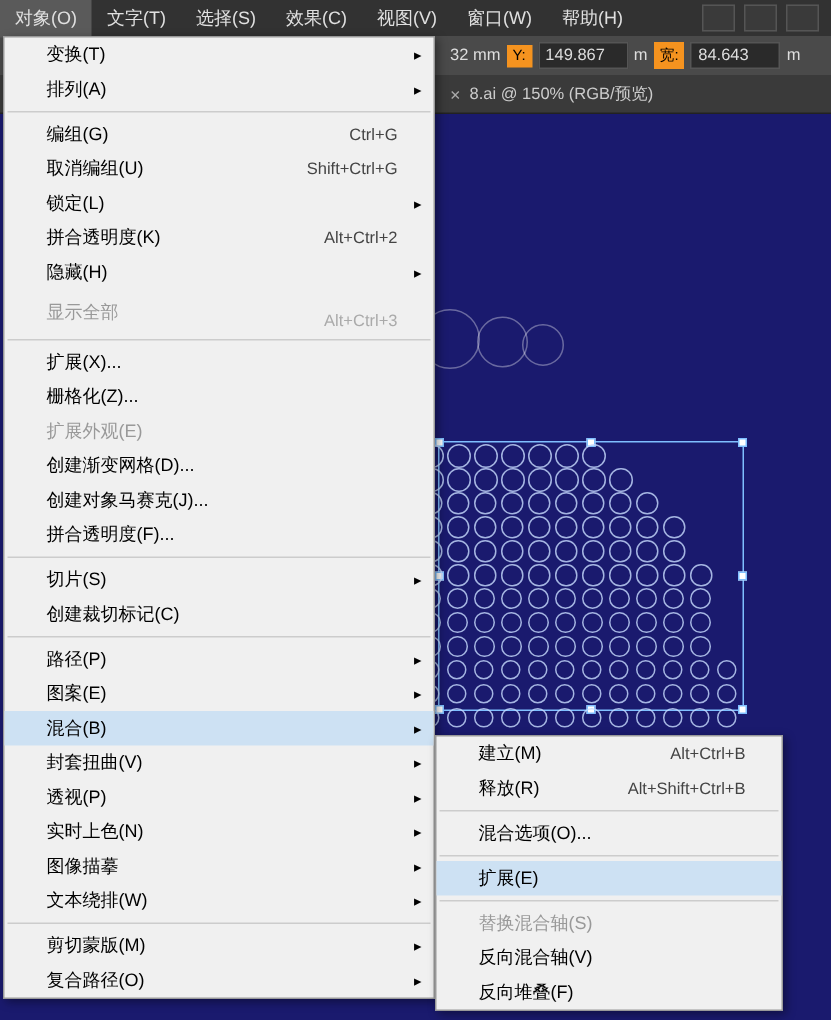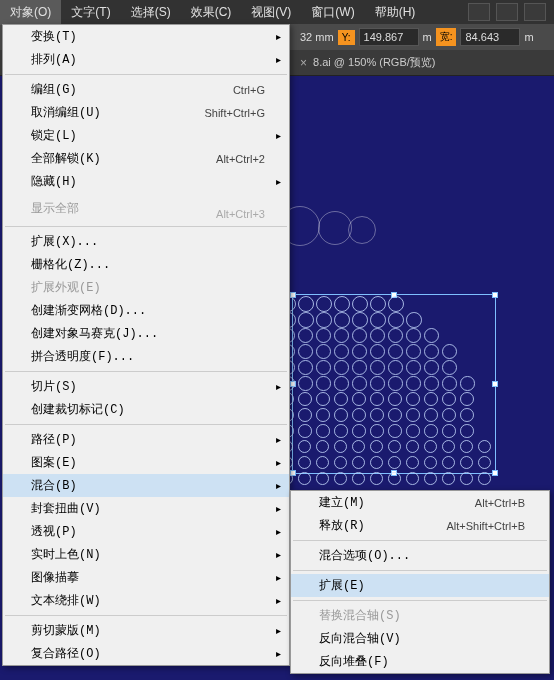--- a/index.html
+++ b/index.html
@@ -17,26 +17,26 @@
 .tab-close { color: #aaa; font-size: 12px; }
 .canvas { position: absolute; top: 76px; left: 290px; right: 0; bottom: 0; background: #1a1a6e; }
 .selbox { position: absolute; top: 218px; left: 2px; width: 204px; height: 180px; border: 1px solid #7fbfff; }
 .handle { position: absolute; width: 6px; height: 6px; background: #fff; border: 1px solid #7fbfff; }
 .circle { position: absolute; border: 1px solid rgba(255,255,255,0.35); border-radius: 50%; }
 .blendcircle { position: absolute; border: 1px solid rgba(200,220,255,0.8); border-radius: 50%; }
 .dropdown { position: absolute; top: 24px; left: 2px; width: 288px; background: #f0f0f0; border: 1px solid #999; box-shadow: 2px 2px 6px rgba(0,0,0,0.4); font-size: 12px; color: #000; z-index: 10; }
 .menu-row { display: flex; align-items: center; padding: 3px 24px 3px 28px; position: relative; cursor: pointer; }
 .menu-row.selected { background: #cde1f3; }
 .menu-row.disabled { color: #999; }
-.menu-label { flex: 1; font-family: Liberation Mono, monospace; }
+.menu-label { flex: 1; }
 .menu-shortcut { color: #444; font-size: 11px; text-align: right; }
 .menu-row.disabled .menu-shortcut { color: #aaa; margin-top: 12px; }
 .menu-arrow { position: absolute; right: 8px; font-size: 10px; }
 .menu-sep { height: 1px; background: #ccc; margin: 3px 2px; }
-.submenu { position: absolute; top: 490px; left: 290px; width: 260px; background: #f0f0f0; border: 1px solid #999; box-shadow: 2px 2px 6px rgba(0,0,0,0.4); font-size: 12px; z-index: 11; }
+.submenu { position: absolute; top: 490px; left: 290px; width: 232px; background: #f0f0f0; border: 1px solid #999; box-shadow: 2px 2px 6px rgba(0,0,0,0.4); font-size: 12px; z-index: 11; }
 </style>
 </head>
 <body>
 
 <div class="menubar">
   <div class="menubar-item active">对象(O)</div>
   <div class="menubar-item">文字(T)</div>
   <div class="menubar-item">选择(S)</div>
   <div class="menubar-item">效果(C)</div>
   <div class="menubar-item">视图(V)</div>
@@ -224,21 +224,21 @@
     </div>
   <div class="menu-row">
       <span class="menu-label">取消编组(U)</span>
       <span class="menu-shortcut">Shift+Ctrl+G</span>
     </div>
   <div class="menu-row">
       <span class="menu-label">锁定(L)</span>
       <span class="menu-arrow">▸</span>
     </div>
   <div class="menu-row">
-      <span class="menu-label">全部解锁(K)</span>
+      <span class="menu-label">拼合透明度(K)</span>
       <span class="menu-shortcut">Alt+Ctrl+2</span>
     </div>
   <div class="menu-row">
       <span class="menu-label">隐藏(H)</span>
       <span class="menu-arrow">▸</span>
     </div>
   <div class="menu-row disabled">
       <span class="menu-label">显示全部</span>
       <span class="menu-shortcut">Alt+Ctrl+3</span>
     </div>

